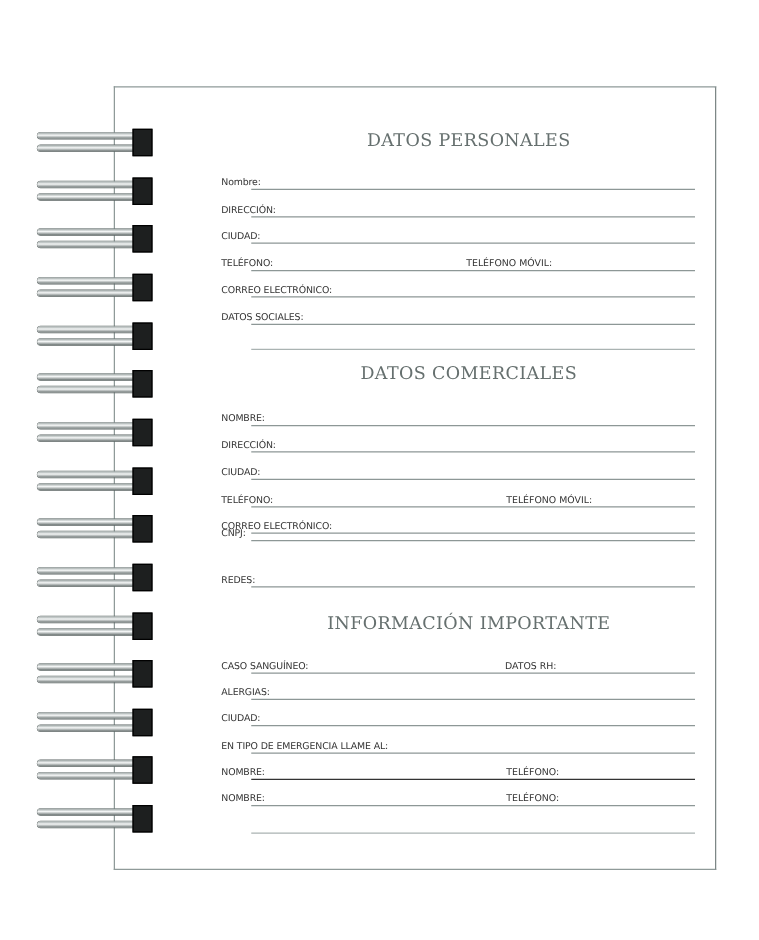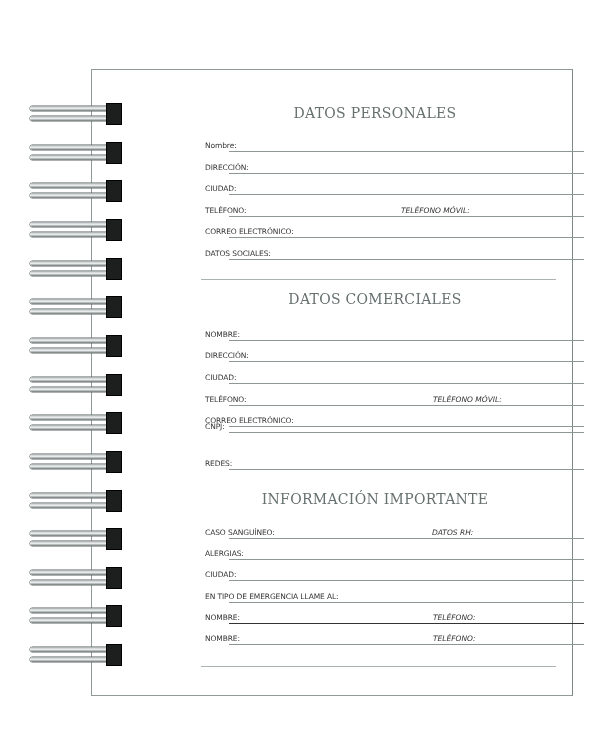--- a/index.html
+++ b/index.html
@@ -4,24 +4,24 @@
 <style>
   html,body{margin:0;padding:0;background:#fff;}
   body{width:607px;height:752px;position:relative;overflow:hidden;font-family:"DejaVu Sans",sans-serif;}
   .page{position:absolute;left:91px;top:69px;width:482px;height:627px;border:1.5px solid #8f9a99;border-right-color:#7d8786;background:#fff;box-sizing:border-box;}
   .ring{position:absolute;left:30px;width:96px;height:22px;}
   .ring .wire{position:absolute;left:0;width:84px;height:5px;border-radius:3px;background:linear-gradient(to bottom,#9aa3a2 0%,#f4f6f6 45%,#6e7776 100%);box-shadow:0 0 0 0.5px #5a6362;}
   .ring .w1{top:3px;}
   .ring .w2{top:13px;}
   .ring .clip{position:absolute;left:76px;top:0;width:16px;height:22px;background:#1d1f1f;border:1px solid #000;box-sizing:border-box;}
   .heading{position:absolute;left:0;width:100%;text-align:center;font-family:"DejaVu Serif",serif;color:#66706f;font-size:14px;letter-spacing:0.3px;}
-  .row{position:absolute;left:177px;width:379px;height:14px;margin-left:28px;}
+  .row{position:absolute;left:177px;width:379px;height:14px;}
   .row .lbl{position:absolute;left:0;bottom:2px;font-size:7.5px;color:#333;white-space:nowrap;letter-spacing:-0.1px;}
   .row .line{position:absolute;left:24px;right:0;bottom:0;height:1px;background:#8d9796;}
-  .row .lbl2{position:absolute;bottom:2px;font-size:7.5px;color:#333;white-space:nowrap;font-style:italic;}
+  .row .lbl2{position:absolute;bottom:2px;font-size:7.5px;color:#333;white-space:nowrap;}
   .row.dark .line{background:#333;}
   .blank{position:absolute;left:201px;width:355px;height:1px;background:#aab3b2;}
 </style>
 </head>
 <body>
 
 <div class="page"></div>
 
 <div>
   <div class="ring" style="top:103px">

